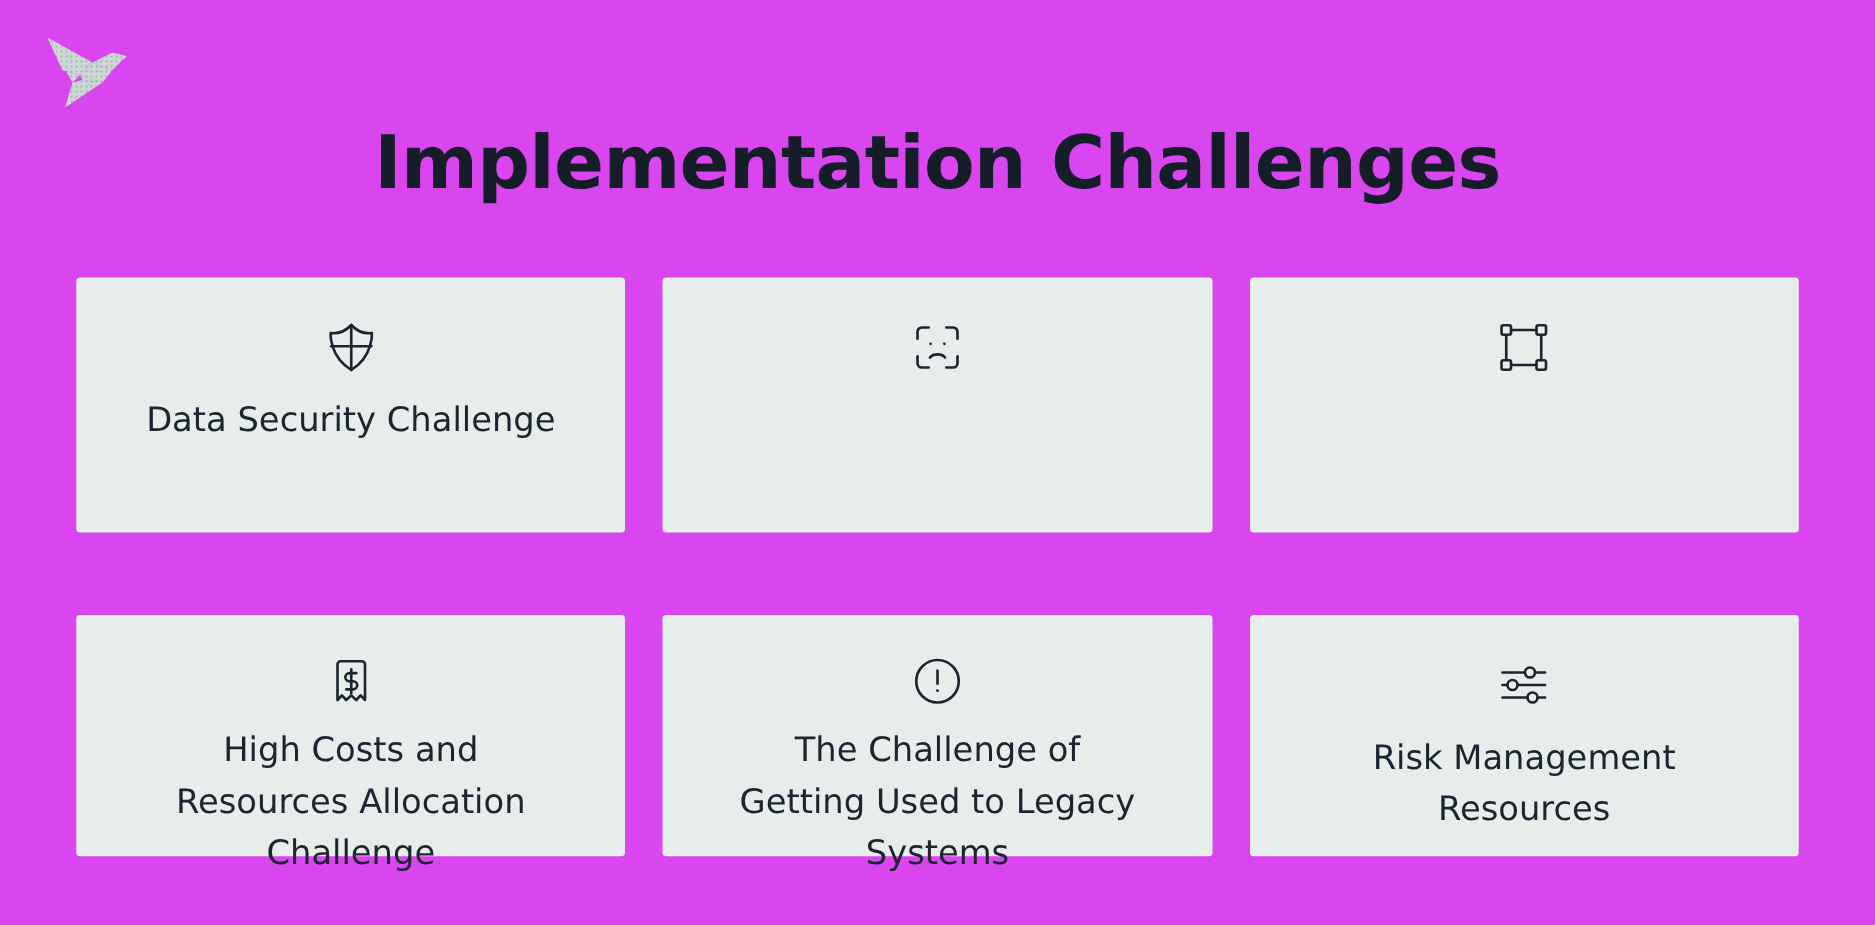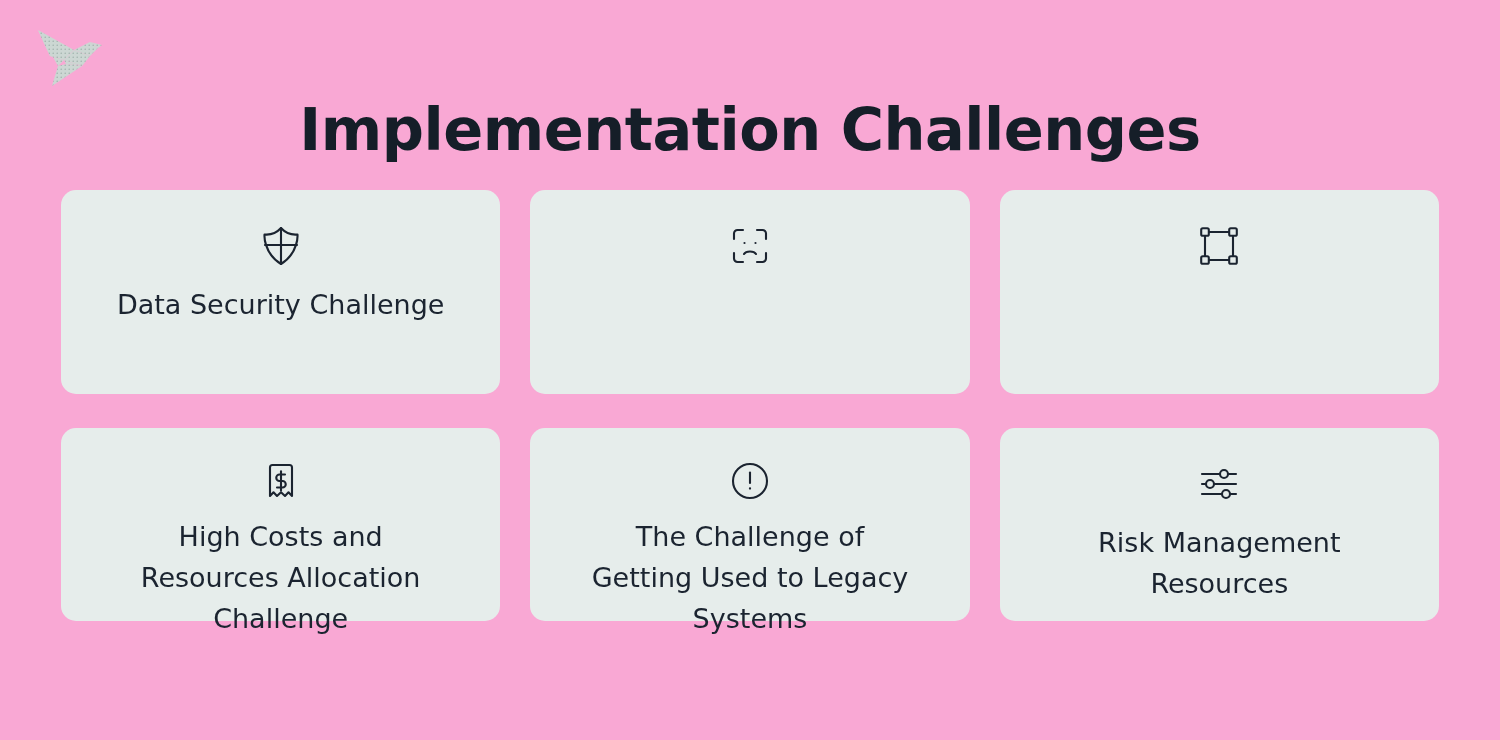--- a/index.html
+++ b/index.html
@@ -11,21 +11,21 @@
     width: 1500px;
     height: 740px;
     background: #ffffff;
     font-family: "DejaVu Sans", sans-serif;
     overflow: hidden;
   }
   .page {
     position: relative;
     width: 1500px;
     height: 740px;
-    background: #f9a8d4;
+    background: #d946ef;
   }
   
   .logo {
     position: absolute;
     left: 28px;
     top: 20px;
     width: 82px;
     height: 70px;
   }
   .logo svg { display: block; width: 100%; height: 100%; }
@@ -52,27 +52,28 @@
     top: 190px;
     width: 1378px;
     display: grid;
     grid-template-columns: repeat(3, 1fr);
     grid-auto-rows: auto;
     column-gap: 30px;
     row-gap: 34px;
   }
   .card {
     background: #e6edeb;
-    border-radius: 15px;
+    border-radius: 3px;
     box-sizing: border-box;
     padding: 30px 26px 14px 26px;
     display: flex;
     flex-direction: column;
     align-items: center;
     justify-content: flex-start;
+    margin-top: 32px;
   }
   .card.row-1 { height: 204px; }
   .card.row-2 { height: 193px; }
 
   .card-icon {
     width: 52px;
     height: 52px;
     display: flex;
     align-items: center;
     justify-content: center;

